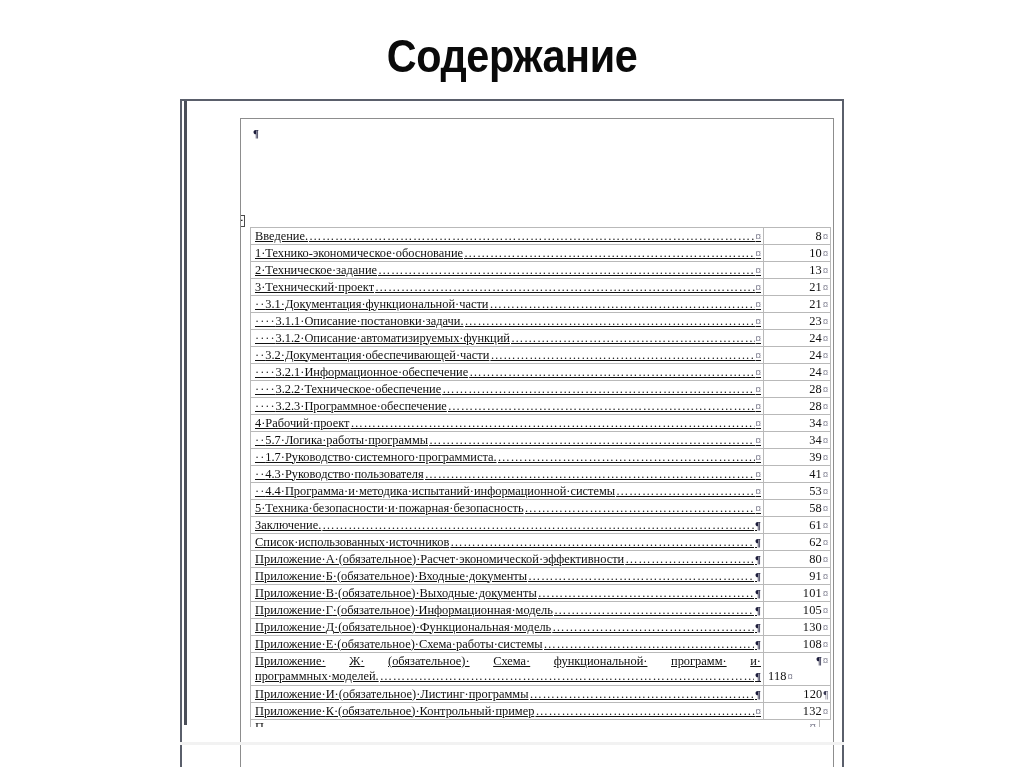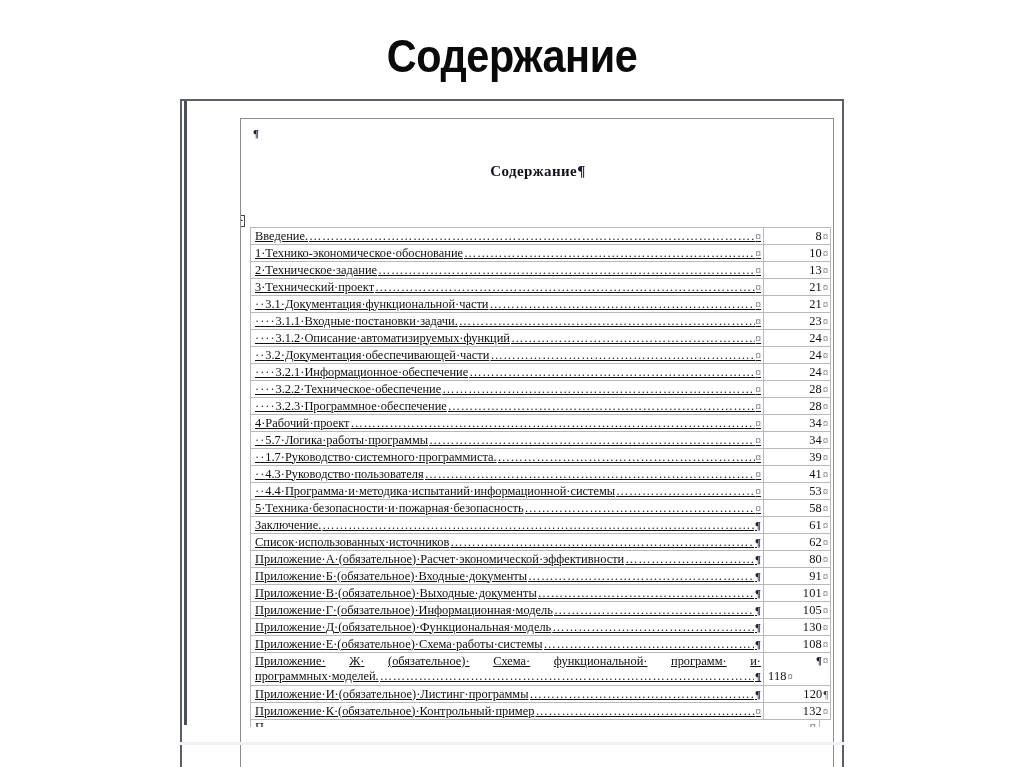--- a/index.html
+++ b/index.html
@@ -223,23 +223,20 @@
 <div id="slide-title">Содержание</div>
 
 <div id="screenshot-frame">
 
   <div id="left-rail"></div>
 
   <div id="doc-page">
 
     <div id="top-pilcrow" class="pilcrow">¶</div>
 
-    <div id="doc-heading">
-      <span>Содержание</span><span class="pilcrow">¶</span>
-    </div>
 
     <div id="table-move-handle">✛</div>
 
     <table id="toc-table">
       <tbody id="toc-body">
           <tr>
             <td class="c-entry">
               <div class="entry-inner">
                 <span class="etext">Введение.</span>
                 <span class="leader">………………………………………………………………………………………………………………………………</span>
@@ -286,21 +283,21 @@
                 <span class="leader">………………………………………………………………………………………………………………………………</span>
                 <span class="endmark cellmark">¤</span>
               </div>
             </td>
             <td class="c-page"><span class="pagenum">21</span><span class="pg-end">¤</span></td>
           </tr>
           <tr>
             <td class="c-entry">
               <div class="entry-inner">
                 <span class="ind">····</span>
-                <span class="etext">3.1.1·Входные·постановки·задачи.</span>
+                <span class="etext">3.1.1·Описание·постановки·задачи.</span>
                 <span class="leader">………………………………………………………………………………………………………………………………</span>
                 <span class="endmark cellmark">¤</span>
               </div>
             </td>
             <td class="c-page"><span class="pagenum">23</span><span class="pg-end">¤</span></td>
           </tr>
           <tr>
             <td class="c-entry">
               <div class="entry-inner">
                 <span class="ind">····</span>

